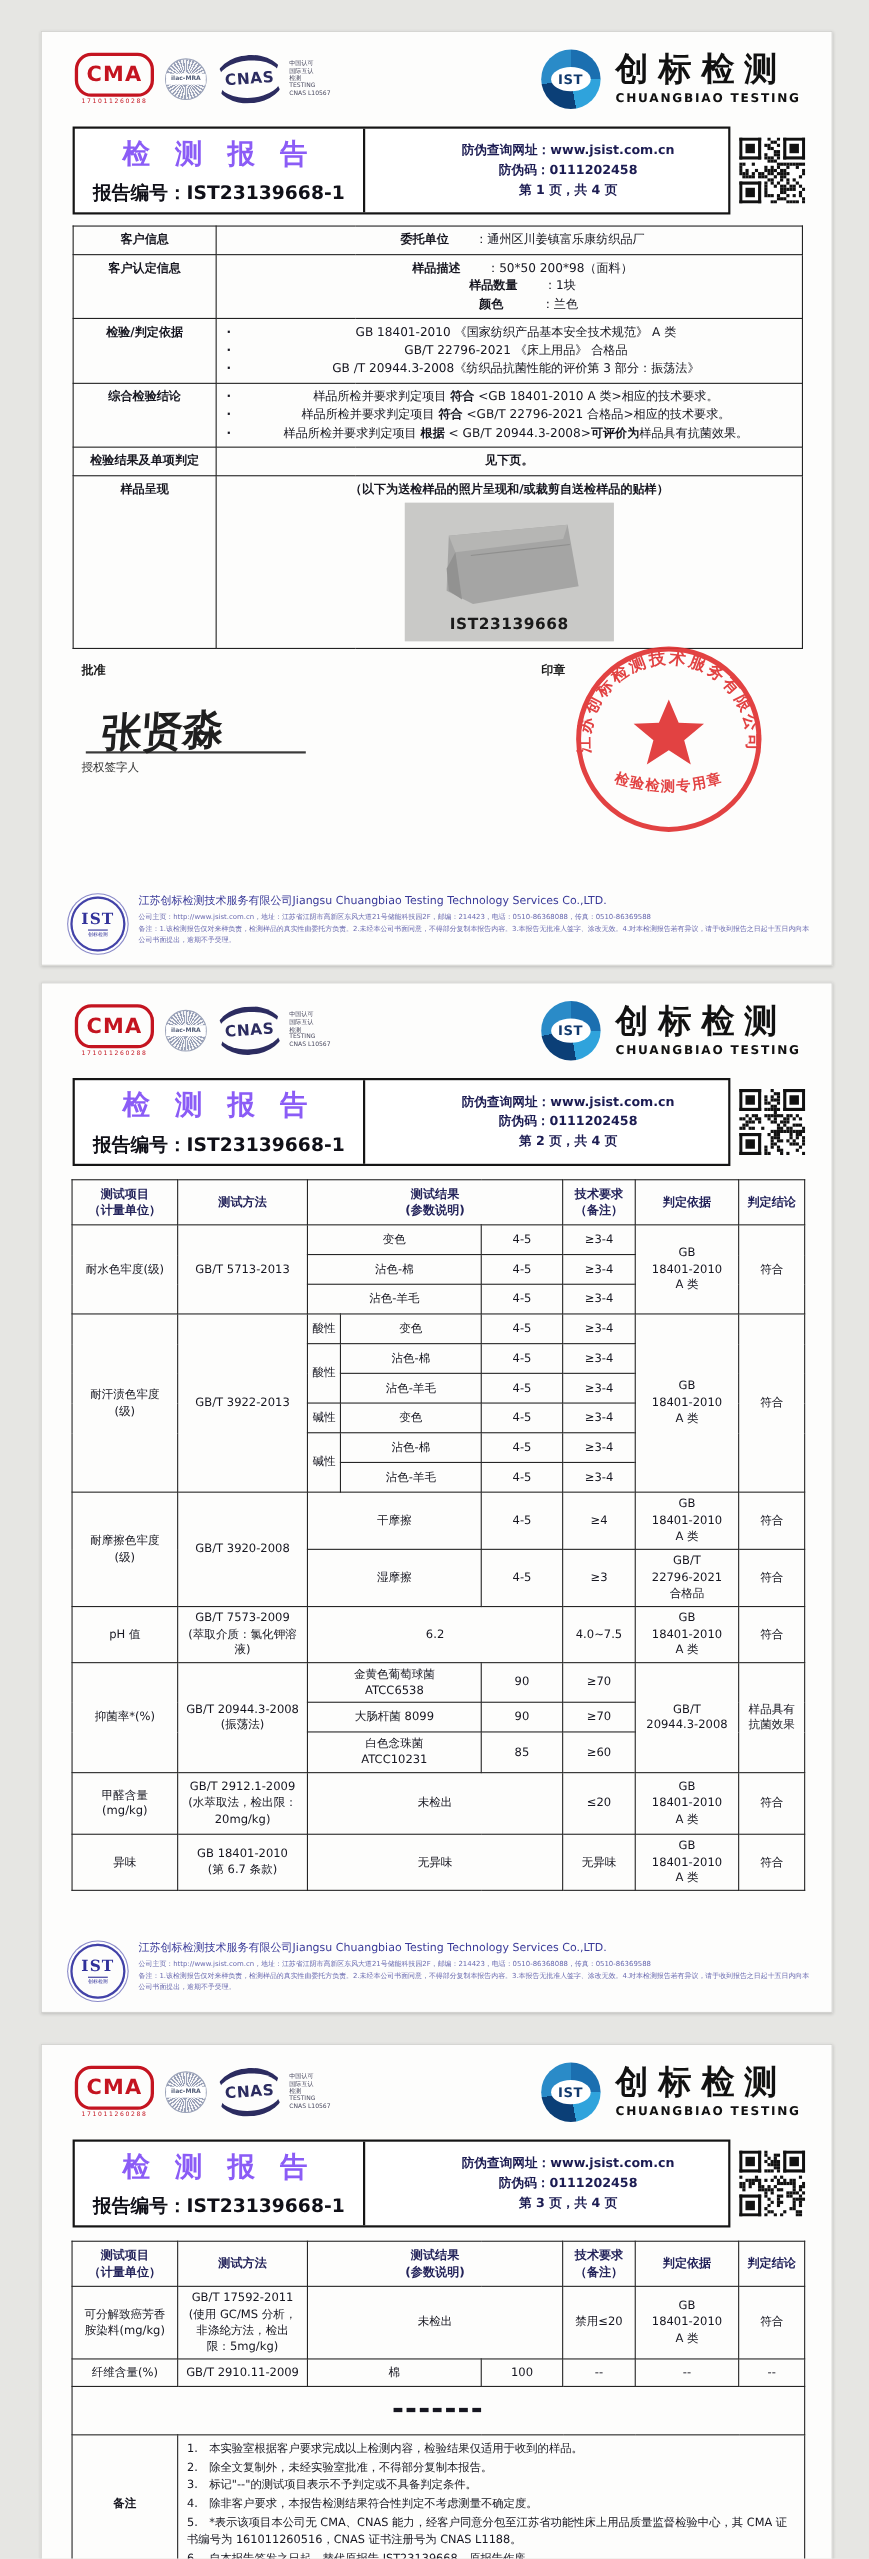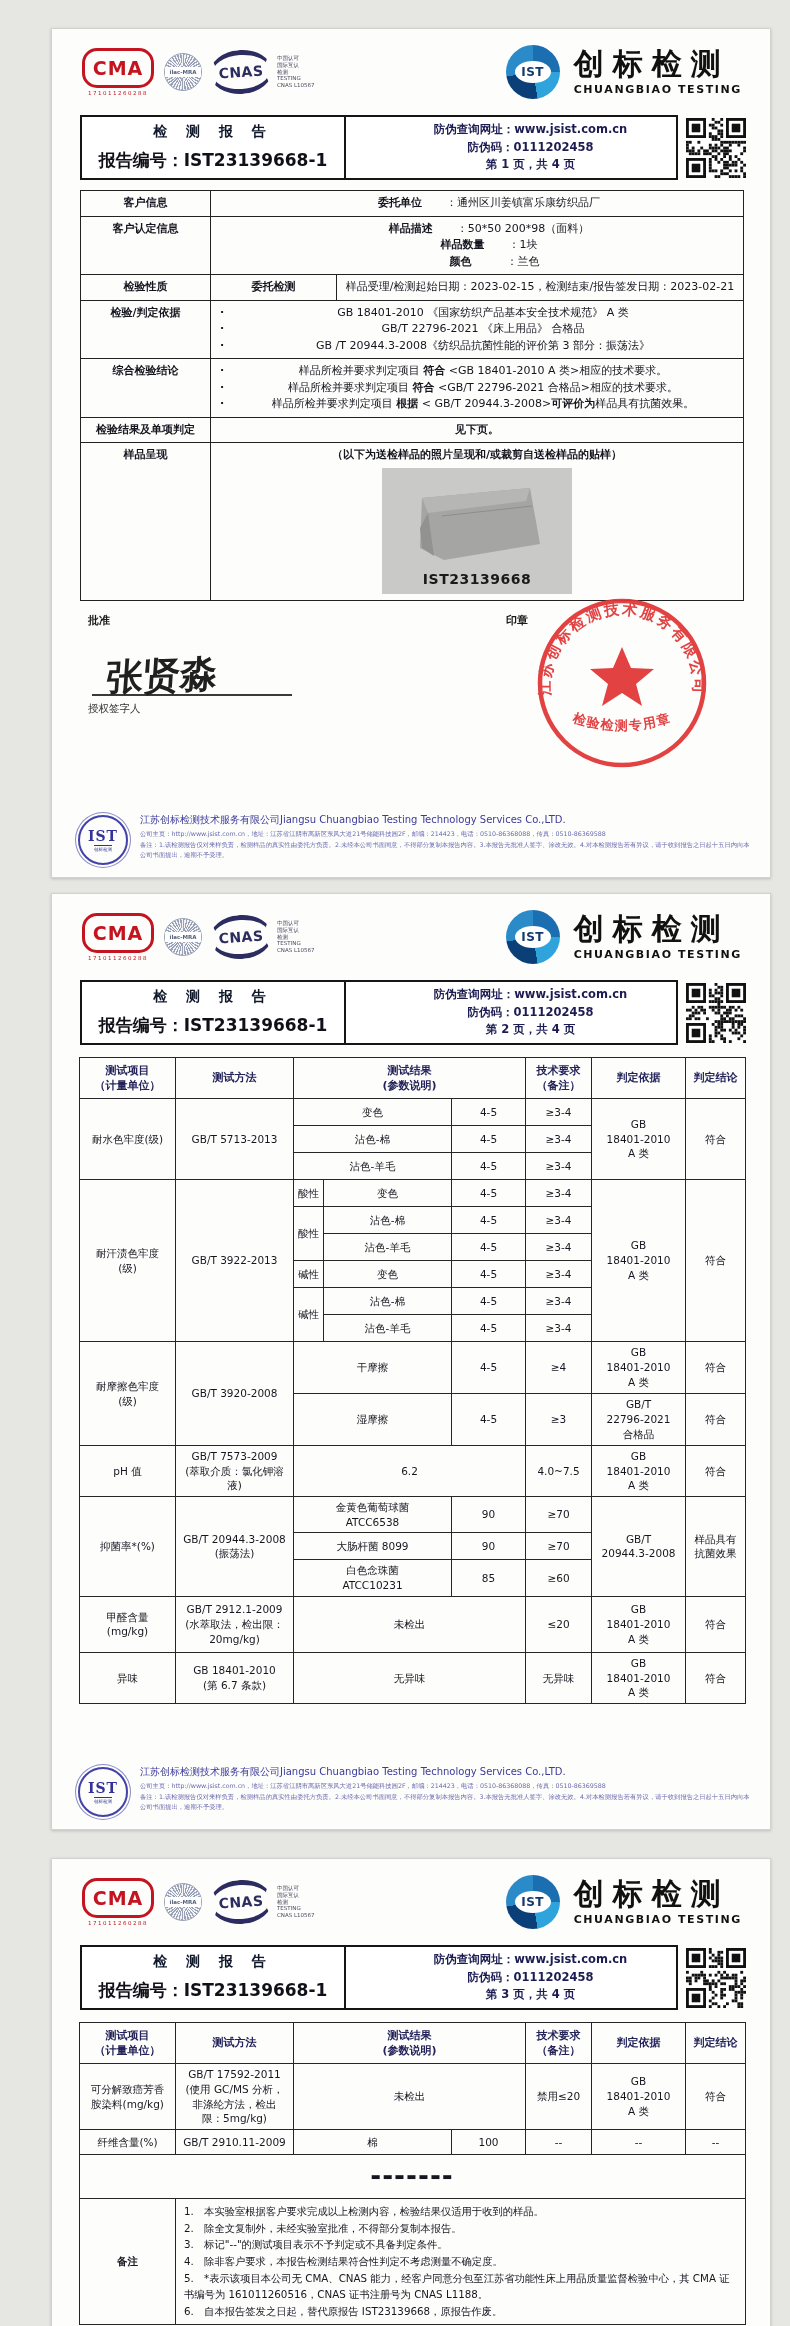--- a/index.html
+++ b/index.html
@@ -4,21 +4,21 @@
 <style>
   html,body{margin:0;padding:0;}
   body{
     width:790px;height:2326px;position:relative;overflow:hidden;
     background:#e6e6e3;
     font-family:"DejaVu Sans","Liberation Sans",sans-serif;
     color:#1b1b1b;
     -webkit-font-smoothing:antialiased;
   }
   .page{
-    position:absolute;left:51px;width:720px;background:#fdfdfc;
+    position:absolute;left:37px;width:720px;background:#fdfdfc;
     border:1px solid #d2d2cf;box-shadow:0 1px 3px rgba(0,0,0,.18);
     box-sizing:border-box;
   }
   #page1{top:28px;height:850px;}
   #page2{top:893px;height:937px;}
   #page3{top:1858px;height:500px;}
 
   
   .logos{display:flex;align-items:center;padding:16px 28px 6px 30px;}
   .cma-wrap{text-align:center;margin-right:10px;}
@@ -59,21 +59,21 @@
   .brand-cn{font-size:30px;font-weight:700;letter-spacing:9px;color:#111;}
   .brand-en{font-size:11px;font-weight:700;letter-spacing:1.6px;color:#111;margin-top:4px;}
 
   
   .hrow{display:flex;align-items:stretch;margin:10px 24px 0 28px;}
   .hbox{flex:1;display:flex;border:2.5px solid #151515;background:#fff;}
   .hbox-left{
     flex:0 0 262px;border-right:2.5px solid #151515;
     display:flex;flex-direction:column;align-items:center;justify-content:center;padding:6px 0;
   }
-  .h-title{font-size:14px;font-weight:700;letter-spacing:7px;color:#0f172a;}
+  .h-title{font-size:25px;font-weight:700;letter-spacing:7px;color:#8b5cf6;}
   .h-repno{font-size:17px;font-weight:700;margin-top:8px;color:#101018;}
   .hbox-right{
     flex:1;display:flex;flex-direction:column;align-items:center;justify-content:center;
     font-size:11.5px;font-weight:700;color:#1c1c52;line-height:1.55;padding-left:39px;
   }
   .qr{width:60px;height:60px;margin-left:8px;flex:none;align-self:center;background:#fff;}
 
   
   .itab{border-collapse:collapse;margin:10px 28px 0;width:664px;table-layout:fixed;text-align:center;}
   .itab td{
@@ -319,25 +319,20 @@
     </tr>
     <tr>
       <td class="lab">客户认定信息</td>
       <td colspan="2">
         <div><span class="fld">样品描述</span><span>：50*50 200*98（面料）</span></div>
         <div><span class="fld">样品数量</span><span>：1块</span></div>
         <div><span class="fld">颜色</span><span>：兰色</span></div>
       </td>
     </tr>
     <tr>
-      <td class="lab">检验性质</td>
-      <td class="lab">委托检测</td>
-      <td>样品受理/检测起始日期：2023-02-15，检测结束/报告签发日期：2023-02-21</td>
-    </tr>
-    <tr>
       <td class="lab">检验/判定依据</td>
       <td colspan="2">
         <div class="blt">GB 18401-2010 《国家纺织产品基本安全技术规范》 A 类</div>
         <div class="blt">GB/T 22796-2021 《床上用品》 合格品</div>
         <div class="blt">GB /T 20944.3-2008《纺织品抗菌性能的评价第 3 部分：振荡法》</div>
       </td>
     </tr>
     <tr>
       <td class="lab">综合检验结论</td>
       <td colspan="2">

